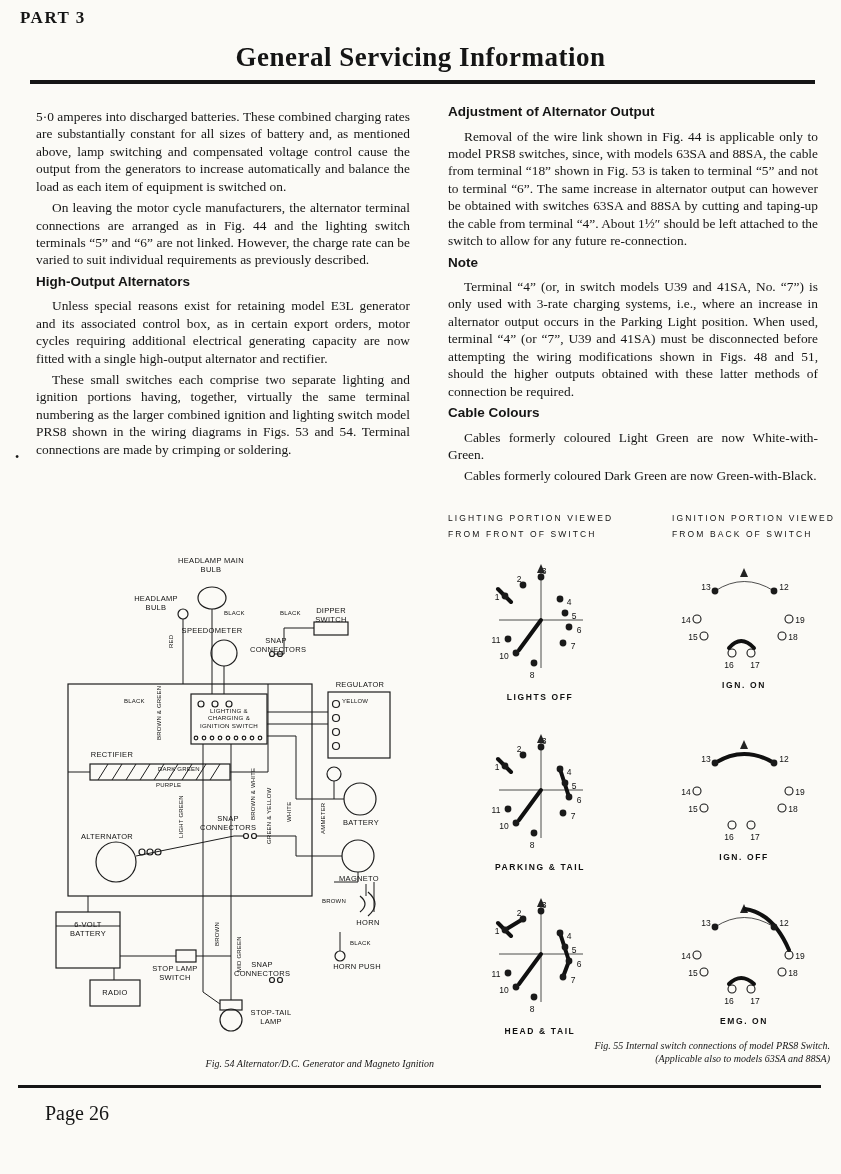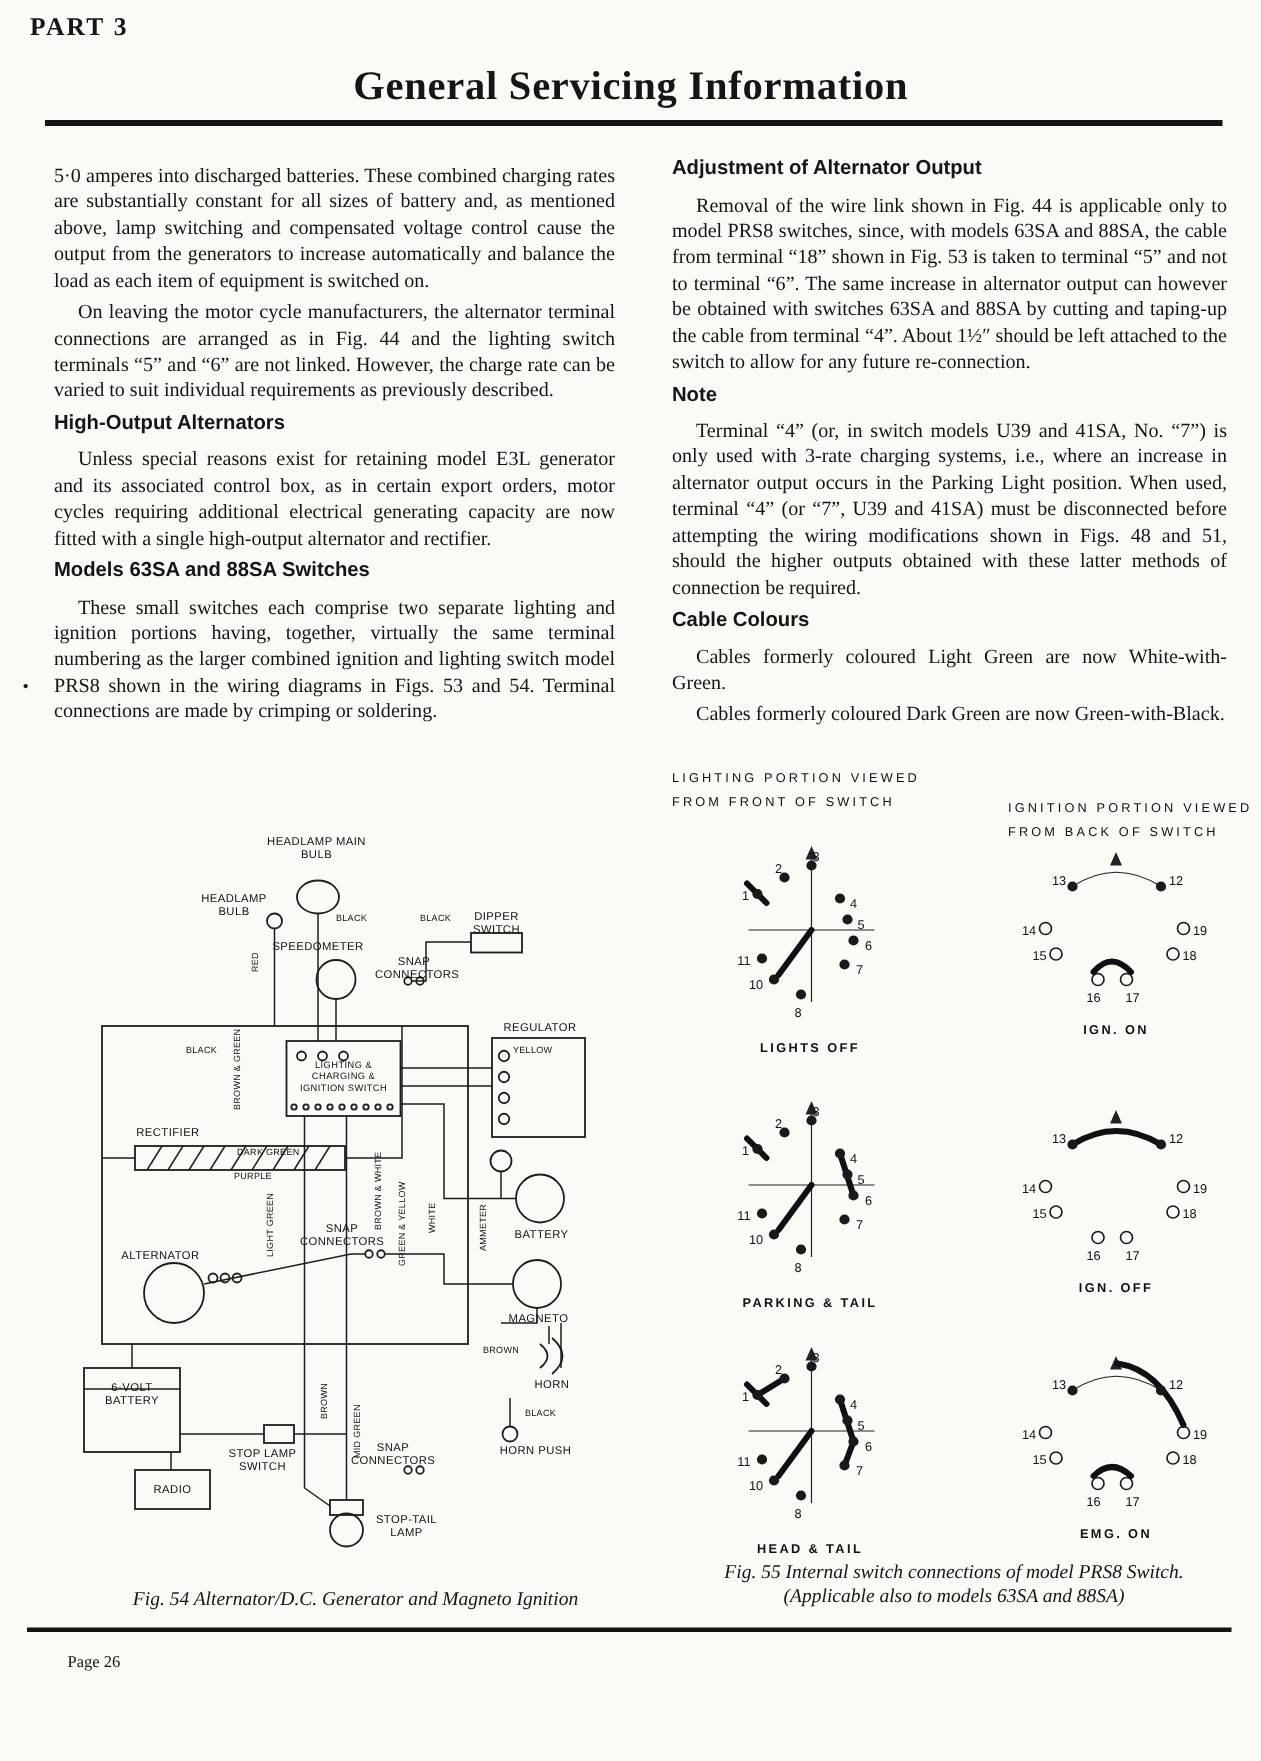--- a/index.html
+++ b/index.html
@@ -7,21 +7,21 @@
   .page {
     position:relative; width:841px; height:1174px; margin:0 auto;
     background:#fbfaf6; color:#151515; overflow:hidden;
     font-family:"Liberation Serif", serif;
   }
   .part { position:absolute; left:20px; top:8px; font-weight:bold; font-size:17px; letter-spacing:1.5px; }
   .title { position:absolute; left:0; right:0; top:42px; text-align:center; font-size:27px; font-weight:bold; letter-spacing:0.5px; }
   .rule { position:absolute; background:#151515; }
   .rule-top { left:30px; right:26px; top:80px; height:4px; }
   .rule-bottom { left:18px; right:20px; top:1085px; height:3px; }
-  .pageno { position:absolute; left:45px; top:1102px; font-size:11px; }
+  .pageno { position:absolute; left:45px; top:1102px; font-size:20px; }
   .margin-dot { position:absolute; left:15px; top:450px; font-size:12px; }
 
   .col { position:absolute; font-size:13.4px; line-height:1.3; text-align:justify; }
   .col-left  { left:36px;  top:108px; width:374px; }
   .col-right { left:448px; top:103px; width:370px; }
   p.body { text-indent:16px; margin-bottom:4px; }
   p.no-indent { text-indent:0; }
   h2.heading {
     font-family:"Liberation Sans", sans-serif; font-size:13.5px; font-weight:bold;
     margin-top:0; margin-bottom:7px; text-align:left;
@@ -35,32 +35,32 @@
   .f54-label {
     position:absolute; font-family:"Liberation Sans", sans-serif;
     font-size:7.5px; line-height:1.2; letter-spacing:0.3px; text-align:center; color:#111;
   }
   .f54-wire {
     position:absolute; font-family:"Liberation Sans", sans-serif;
     font-size:6px; letter-spacing:0.2px; white-space:nowrap; color:#111;
   }
   .vert { transform:rotate(-90deg); transform-origin:left top; }
   .fig-caption {
-    position:absolute; font-style:italic; font-size:13px; text-align:center;
+    position:absolute; font-style:italic; font-size:10px; text-align:right;
   }
   .fig54-caption { left:40px; top:1058px; width:394px; }
 
   
   .fig55 { position:absolute; left:442px; top:508px; width:388px; height:570px; }
   .fig55-header {
     position:absolute; font-family:"Liberation Sans", sans-serif;
     font-size:8.5px; letter-spacing:2.1px; line-height:1.9; color:#111; white-space:nowrap;
   }
   .fig55-header.hl { left:6px; top:2px; }
-  .fig55-header.hr { left:230px; top:2px;margin-top:20px; }
+  .fig55-header.hr { left:230px; top:2px; }
   .sw-cell { position:absolute; width:160px; text-align:center; }
   .sw-label { font-family:"Liberation Sans", sans-serif; font-size:8.5px; letter-spacing:1.6px; margin-top:2px; color:#111;font-weight:bold; }
   .sw-svg .thin  { stroke:#222; stroke-width:0.8; fill:none; }
   .sw-svg .thick { stroke:#101010; stroke-width:4; stroke-linecap:round; fill:none; }
   .sw-svg .tnum  { font-family:"Liberation Sans", sans-serif; font-size:8.5px; fill:#111; text-anchor:middle; }
   .fig55-caption { left:0; top:532px; width:100%; line-height:1.25; }
 </style>
 </head>
 <body>
 
@@ -69,21 +69,20 @@
   <div class="part">PART 3</div>
   <h1 class="title">General Servicing Information</h1>
   <div class="rule rule-top"></div>
   <div class="margin-dot">•</div>
 
   <div class="col col-left">
     <p class="body no-indent">5·0 amperes into discharged batteries. These combined charging rates are substantially constant for all sizes of battery and, as mentioned above, lamp switching and compensated voltage control cause the output from the generators to increase automatically and balance the load as each item of equipment is switched on.</p>
     <p class="body">On leaving the motor cycle manufacturers, the alternator terminal connections are arranged as in Fig. 44 and the lighting switch terminals “5” and “6” are not linked. However, the charge rate can be varied to suit individual requirements as previously described.</p>
     <h2 class="heading">High-Output Alternators</h2>
     <p class="body">Unless special reasons exist for retaining model E3L generator and its associated control box, as in certain export orders, motor cycles requiring additional electrical generating capacity are now fitted with a single high-output alternator and rectifier.</p>
-    <h2 class="heading">Models 63SA and 88SA Switches</h2>
     <p class="body">These small switches each comprise two separate lighting and ignition portions having, together, virtually the same terminal numbering as the larger combined ignition and lighting switch model PRS8 shown in the wiring diagrams in Figs. 53 and 54. Terminal connections are made by crimping or soldering.</p>
   </div>
 
   <div class="col col-right">
     <h2 class="heading" style="margin-top:0">Adjustment of Alternator Output</h2>
     <p class="body">Removal of the wire link shown in Fig. 44 is applicable only to model PRS8 switches, since, with models 63SA and 88SA, the cable from terminal “18” shown in Fig. 53 is taken to terminal “5” and not to terminal “6”. The same increase in alternator output can however be obtained with switches 63SA and 88SA by cutting and taping-up the cable from terminal “4”. About 1½″ should be left attached to the switch to allow for any future re-connection.</p>
     <h2 class="heading">Note</h2>
     <p class="body">Terminal “4” (or, in switch models U39 and 41SA, No. “7”) is only used with 3-rate charging systems, i.e., where an increase in alternator output occurs in the Parking Light position. When used, terminal “4” (or “7”, U39 and 41SA) must be disconnected before attempting the wiring modifications shown in Figs. 48 and 51, should the higher outputs obtained with these latter methods of connection be required.</p>
     <h2 class="heading">Cable Colours</h2>
     <p class="body">Cables formerly coloured Light Green are now White-with-Green.</p>

